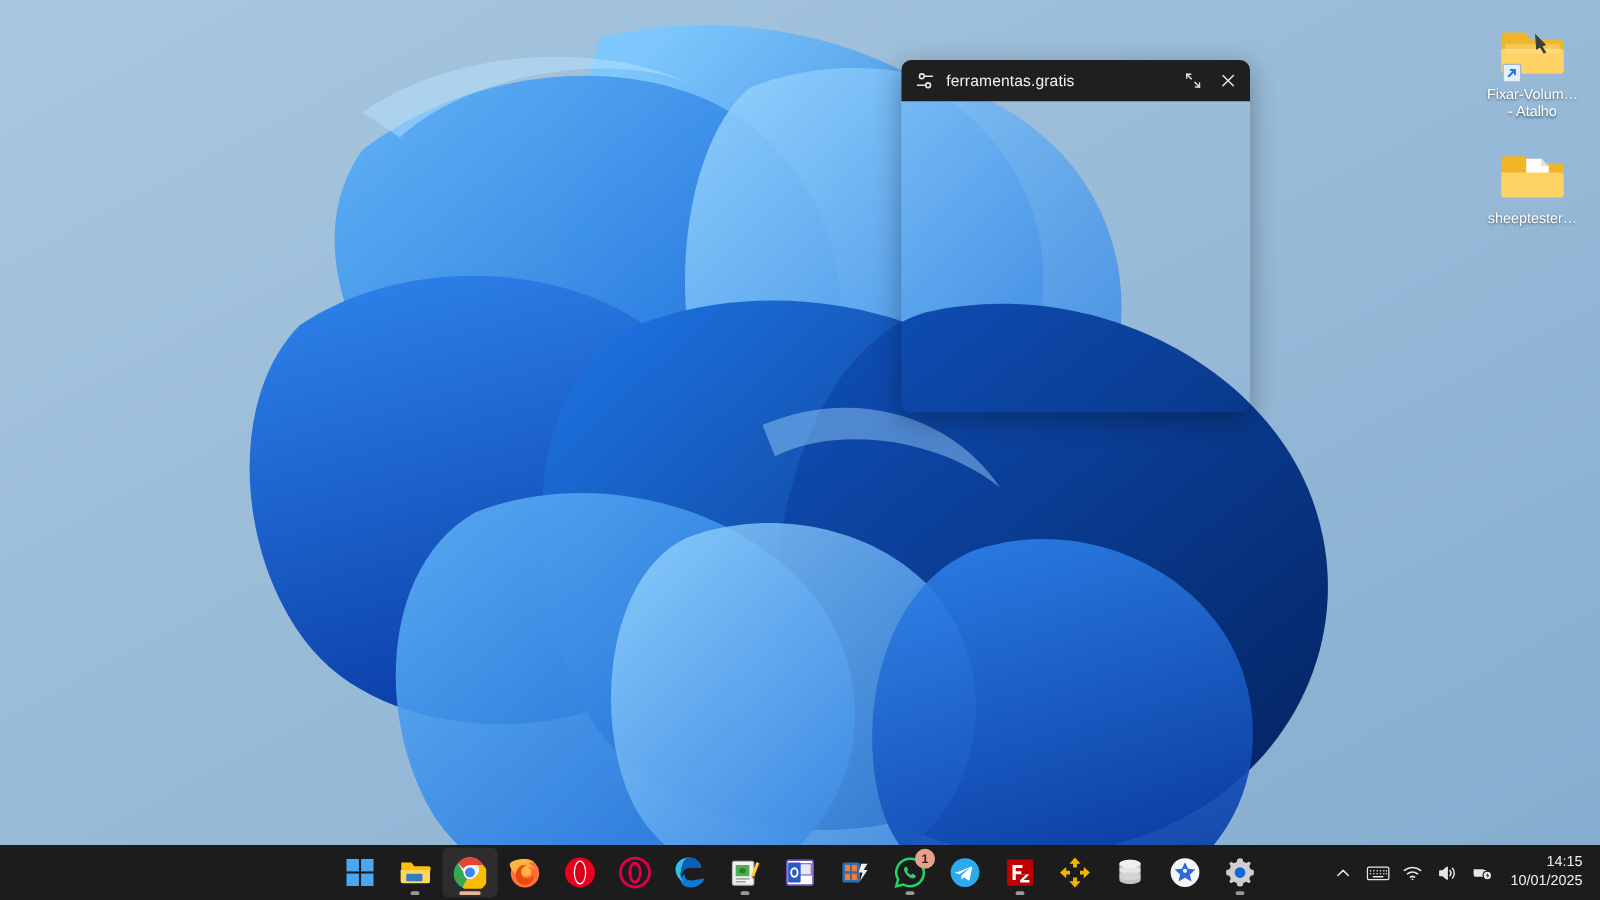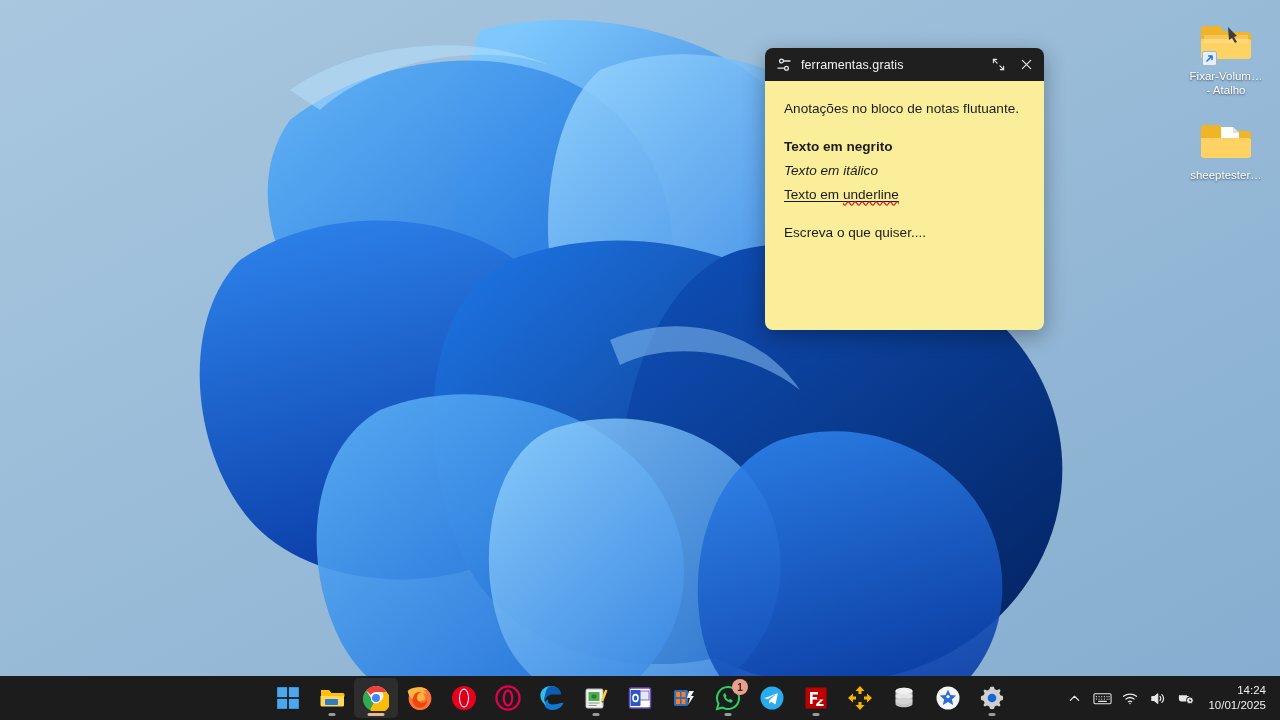--- a/index.html
+++ b/index.html
@@ -40,21 +40,20 @@
     background:#e8eef7; border:1px solid #9fb6cf; border-radius:2px;
     display:flex; align-items:center; justify-content:center;
   }
   .shortcut-badge svg{ display:block; }
 
   
   #note-window{
     position:absolute; left:721px; top:48px; width:279px; height:282px;
     border-radius:8px; overflow:hidden;
     box-shadow:0 6px 22px rgba(0,0,0,.32);
-    margin-left:44px;
   }
   #note-titlebar{
     height:33px; background:#1f1f1f; display:flex; align-items:center;
     padding:0 4px 0 10px; color:#f2f2f2;
   }
   #note-titlebar .app-ico{ width:18px; height:18px; flex:0 0 18px; margin-right:8px; }
   #note-title{ font-size:12.5px; letter-spacing:.1px; flex:1 1 auto; white-space:nowrap; }
   .win-btn{
     width:28px; height:26px; display:flex; align-items:center; justify-content:center;
     border-radius:3px; cursor:pointer;
@@ -222,29 +221,20 @@
           <path d="M12.5 12.5l-4-4"></path>
       </svg>
     </span>
     <span class="win-btn">
       <svg width="13" height="13" viewBox="0 0 14 14" fill="none" stroke="#e6e6e6" stroke-width="1.25" stroke-linecap="round">
         <path d="M2.5 2.5l9 9M11.5 2.5l-9 9"></path>
       </svg>
     </span>
   </div>
 
-  <div id="note-body">
-    <p>Anotações no bloco de notas flutuante.</p>
-    <div class="spacer"></div>
-    <p class="b">Texto em negrito</p>
-    <p class="i">Texto em itálico</p>
-    <p class="u"><span>Texto em </span><span class="spell">underline</span></p>
-    <div class="spacer"></div>
-    <p>Escreva o que quiser....</p>
-  </div>
 </div>
 
 <div id="taskbar">
 
   <div id="taskbar-apps">
 
     <div class="tb-item">
       <svg class="tb-ico" viewBox="0 0 24 24">
         <rect x="2" y="2" width="9.2" height="9.2" fill="#4aa8f0"></rect>
         <rect x="12.8" y="2" width="9.2" height="9.2" fill="#4aa8f0"></rect>
@@ -438,17 +428,17 @@
     </span>
     <span class="tray-btn">
       <svg width="18" height="15" viewBox="0 0 19 15" fill="none" stroke="#e6e6e6" stroke-width="1.2">
         <path d="M2 4.2h8.5v6.4H4.2A2.2 2.2 0 0 1 2 8.4z" fill="#e6e6e6" stroke="none"></path>
         <path d="M10.5 5.4h1.3v3.9h-1.3" stroke-linecap="round"></path>
         <circle cx="13.6" cy="9.5" r="3.6" fill="#e6e6e6" stroke="#1c1c1c" stroke-width="1"></circle>
         <path d="M14 7.3l-1.6 2.5h1.4l-.3 2 1.8-2.6h-1.4z" fill="#1c1c1c" stroke="none"></path>
       </svg>
     </span>
     <div id="clock">
-      <div>14:24</div>
+      <div>14:15</div>
       <div>10/01/2025</div>
     </div>
   </div>
 </div>
 
 </body></html>

